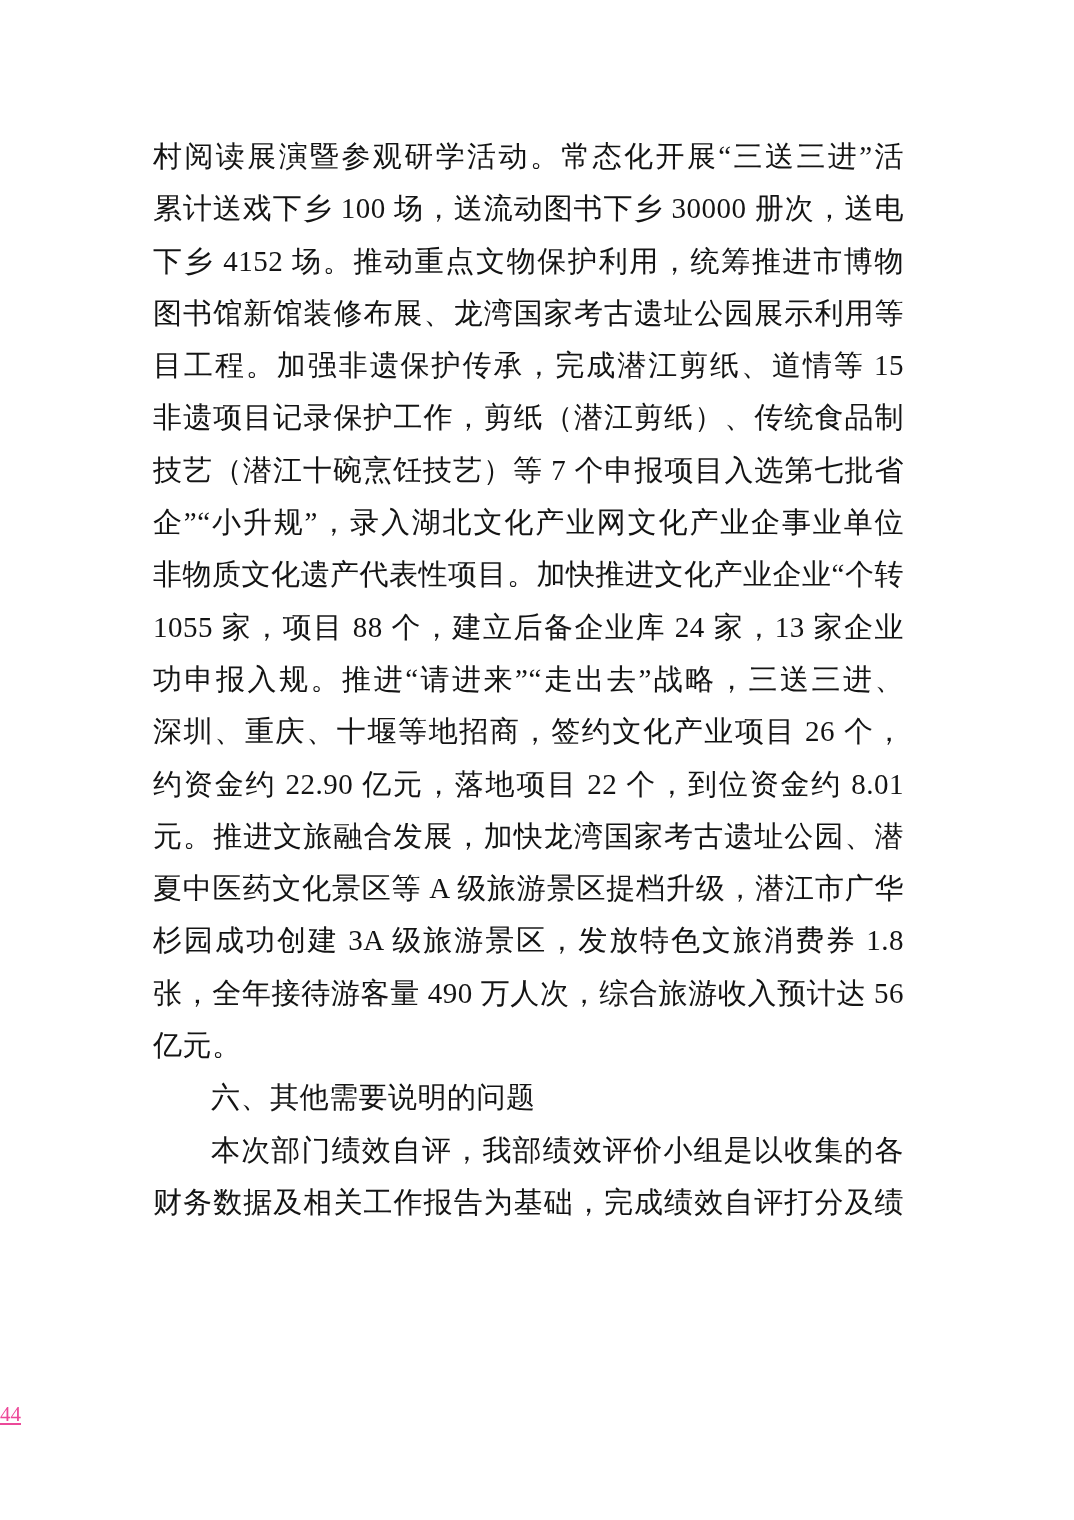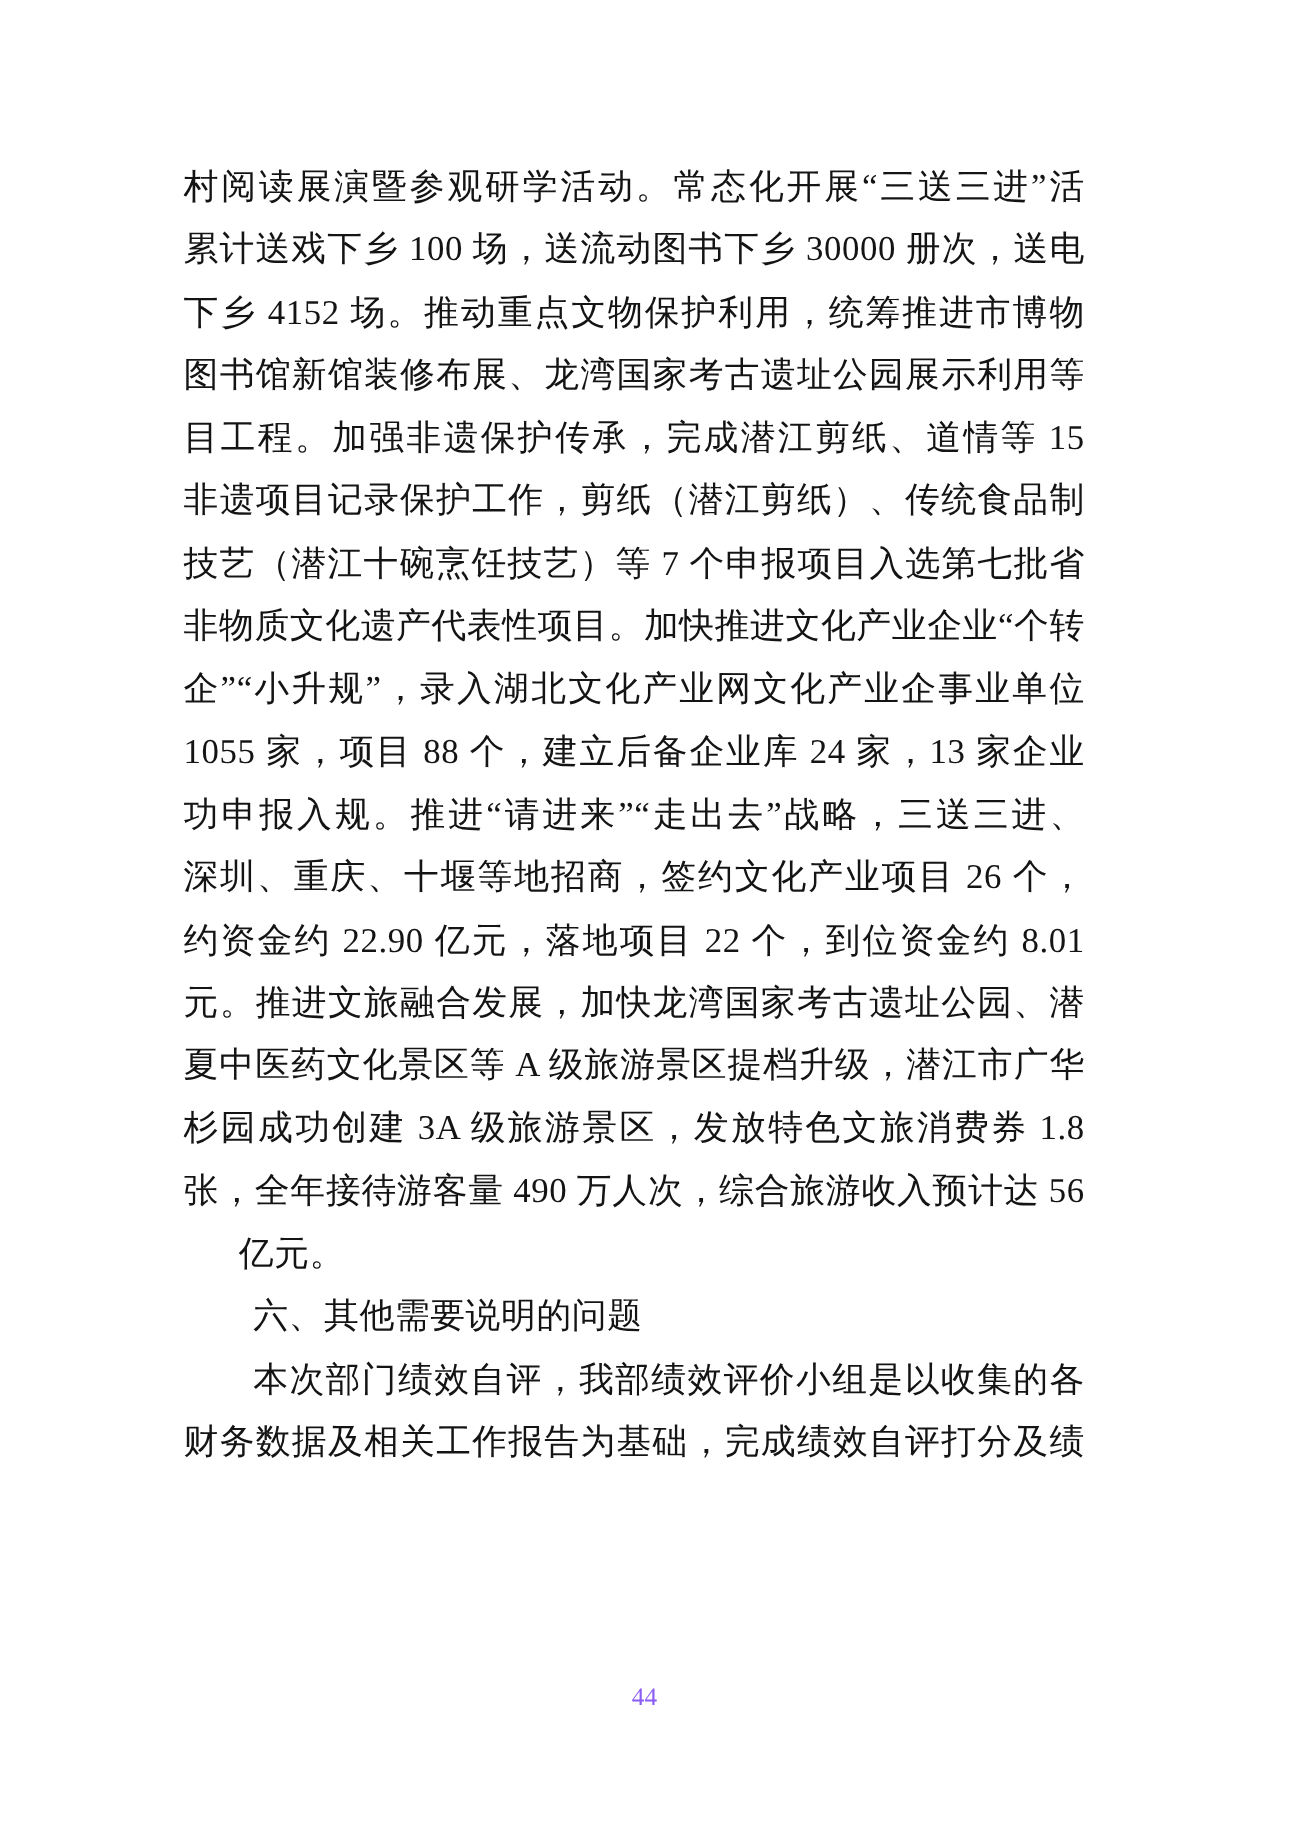--- a/index.html
+++ b/index.html
@@ -27,55 +27,54 @@
     height: 52.3px;
     line-height: 52.3px;
     overflow: hidden;
     text-align: justify;
     text-align-last: justify;
     letter-spacing: 0.5px;
   }
   .line.para-end {
     text-align: left;
     text-align-last: left;
-    margin-left: 46px;
   }
   .line.indent {
     text-indent: 2em;
   }
   .line.heading {
     text-align: center;
     text-align-last: left;
     text-indent: 2em;
   }
   .page-number {
     position: absolute;
     left: 0;
     right: 0;
     top: 1402px;
-    text-align: center;
     font-size: 21px;
-    color: #8b5cf6;
+    color: #ec4899;
+    text-decoration: underline;
   }
 </style>
 </head>
 <body>
 
 <div class="page">
   <div class="content">
 
     <div class="line">村阅读展演暨参观研学活动。常态化开展“三送三进”活动，</div>
     <div class="line">累计送戏下乡 100 场，送流动图书下乡 30000 册次，送电影</div>
     <div class="line">下乡 4152 场。推动重点文物保护利用，统筹推进市博物馆、</div>
     <div class="line">图书馆新馆装修布展、龙湾国家考古遗址公园展示利用等项</div>
     <div class="line">目工程。加强非遗保护传承，完成潜江剪纸、道情等 15 个</div>
     <div class="line">非遗项目记录保护工作，剪纸（潜江剪纸）、传统食品制作</div>
     <div class="line">技艺（潜江十碗烹饪技艺）等 7 个申报项目入选第七批省级</div>
+    <div class="line">企”“小升规”，录入湖北文化产业网文化产业企事业单位</div>
     <div class="line">非物质文化遗产代表性项目。加快推进文化产业企业“个转</div>
-    <div class="line">企”“小升规”，录入湖北文化产业网文化产业企事业单位</div>
     <div class="line">1055 家，项目 88 个，建立后备企业库 24 家，13 家企业成</div>
     <div class="line">功申报入规。推进“请进来”“走出去”战略，三送三进、</div>
     <div class="line">深圳、重庆、十堰等地招商，签约文化产业项目 26 个，签</div>
     <div class="line">约资金约 22.90 亿元，落地项目 22 个，到位资金约 8.01 亿</div>
     <div class="line">元。推进文旅融合发展，加快龙湾国家考古遗址公园、潜半</div>
     <div class="line">夏中医药文化景区等 A 级旅游景区提档升级，潜江市广华水</div>
     <div class="line">杉园成功创建 3A 级旅游景区，发放特色文旅消费券 1.8 万</div>
     <div class="line">张，全年接待游客量 490 万人次，综合旅游收入预计达 56</div>
     <div class="line para-end">亿元。</div>
 

